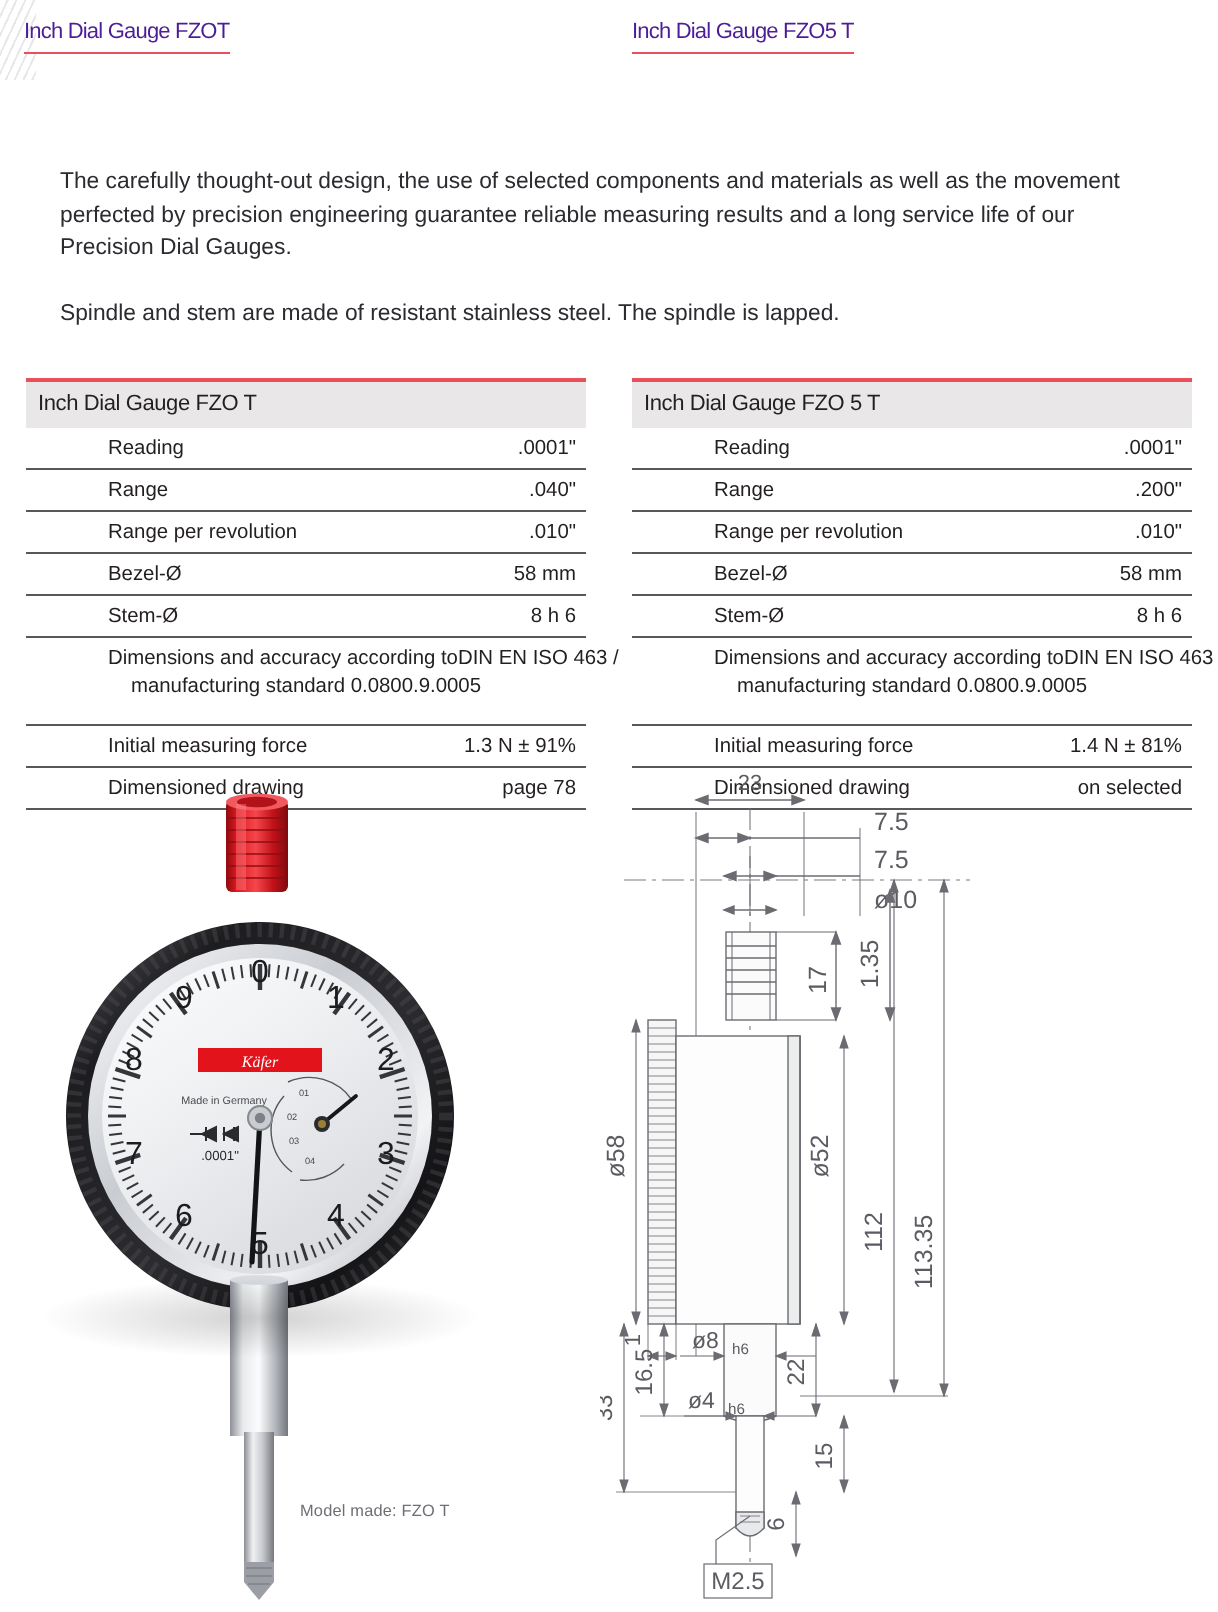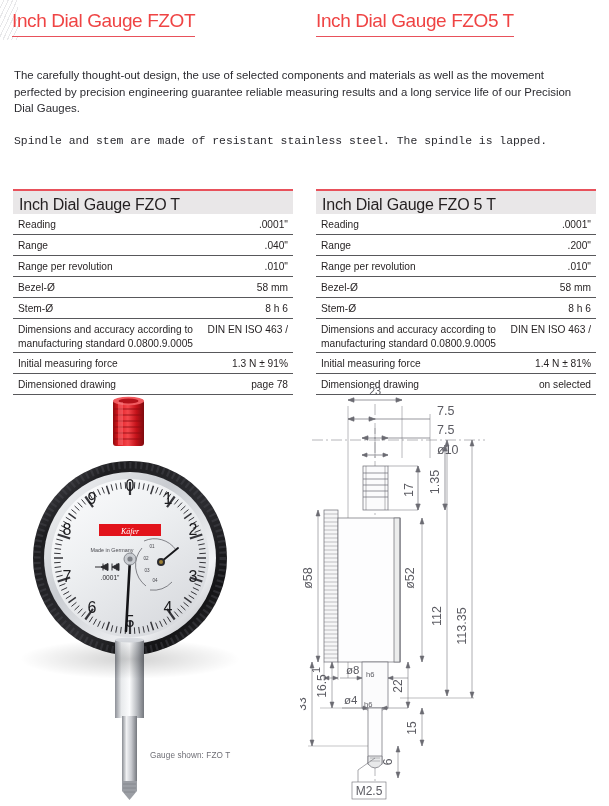--- a/index.html
+++ b/index.html
@@ -10,70 +10,70 @@
     color:#231f20;
     overflow:hidden;
     position:relative;
   }
   .page{position:relative;width:609px;height:806px;}
 
   
   .heads{position:absolute;left:0;top:10px;width:609px;height:32px;}
   .head{
     position:absolute;top:0;
-    font-size:19px;letter-spacing:-0.4px;
-    color:#ef4444;font-weight:400;
+    font-size:11px;letter-spacing:-0.4px;
+    color:#4c1d95;font-weight:400;
     padding-bottom:4px;
     border-bottom:1.4px solid #e8515b;
     white-space:nowrap;
   }
   .head.left{left:12px;}
   .head.right{left:316px;}
 
   
   .corner-hatch{
     position:absolute;left:0;top:0;width:18px;height:40px;
     background:repeating-linear-gradient(115deg,
       rgba(0,0,0,0) 0 3px, rgba(140,140,150,.20) 3px 4px);
     pointer-events:none;
   }
 
   
   .intro{position:absolute;left:14px;top:67px;width:575px;}
-  .intro p{margin:0;font-size:11.4px;line-height:16.6px;color:#2b2b30;}
-  .intro p.second{margin-top:16px;font-family:Liberation Mono, monospace;}
+  .intro p{margin:16px;font-size:11.4px;line-height:16.6px;color:#2b2b30;}
+  .intro p.second{margin-top:16px;}
 
   
   .tables{position:absolute;left:0;top:189px;width:609px;}
   .tbl{
     position:absolute;top:0;width:280px;
     font-size:10.2px;color:#231f20;
   }
   .tbl.left{left:13px;}
   .tbl.right{left:316px;}
   .tbl .thead{
     background:#e9e7e8;
     border-top:2px solid #e8515b;
     padding:5px 6px 5px 6px;
-    font-size:16px;
+    font-size:11px;
     letter-spacing:-0.2px;
     height:13px;
     box-sizing:content-box;
   }
   .tbl .row{
     display:flex;justify-content:space-between;align-items:flex-start;
     border-bottom:0.9px solid #58585b;
     padding:4px 5px 3px 5px;
     line-height:13px;
   }
-  .tbl .row .lbl{white-space:nowrap;}
+  .tbl .row .lbl{white-space:nowrap;margin-left:36px;}
   .tbl .row .val{white-space:nowrap;text-align:right;}
-  .tbl .row.two-line{display:block;padding-bottom:2px;}
+  .tbl .row.two-line{display:block;padding-bottom:12px;}
   .tbl .row.two-line .line1{display:flex;justify-content:space-between;}
-  .tbl .row.two-line .line2{text-align:left;margin-top:1px;}
+  .tbl .row.two-line .line2{text-align:center;margin-top:1px;}
 
   
   .photo{position:absolute;left:0;top:378px;width:300px;height:428px;}
 
   .capt{
     position:absolute;left:150px;top:751px;
     font-size:8.2px;color:#6e6e75;letter-spacing:.1px;
   }
 
   
@@ -412,21 +412,21 @@
           <line x1="123" y1="410" x2="136" y2="410"></line>
           <line x1="124" y1="414" x2="135" y2="414"></line>
         </g>
         <ellipse cx="129.5" cy="262" rx="14.5" ry="2.4" fill="#d7dadf"></ellipse>
       </g>
 
       <ellipse cx="130" cy="281" rx="110" ry="20" fill="url(#shadow)"></ellipse>
     </svg>
   </div>
 
-  <div class="capt">Gauge shown: FZO T</div>
+  <div class="capt">Model made: FZO T</div>
 
   <div class="drawing">
     <svg width="309" height="428" viewBox="0 0 309 428">
       <g stroke="#6b6b72" fill="none" stroke-width="0.7">
 
         <g stroke-width="0.55" opacity="0.85">
           <line x1="48" y1="28" x2="48" y2="300"></line>
           <line x1="102" y1="28" x2="102" y2="80"></line>
           <line x1="75" y1="50" x2="75" y2="80"></line>
           <line x1="130" y1="36" x2="130" y2="80"></line>

